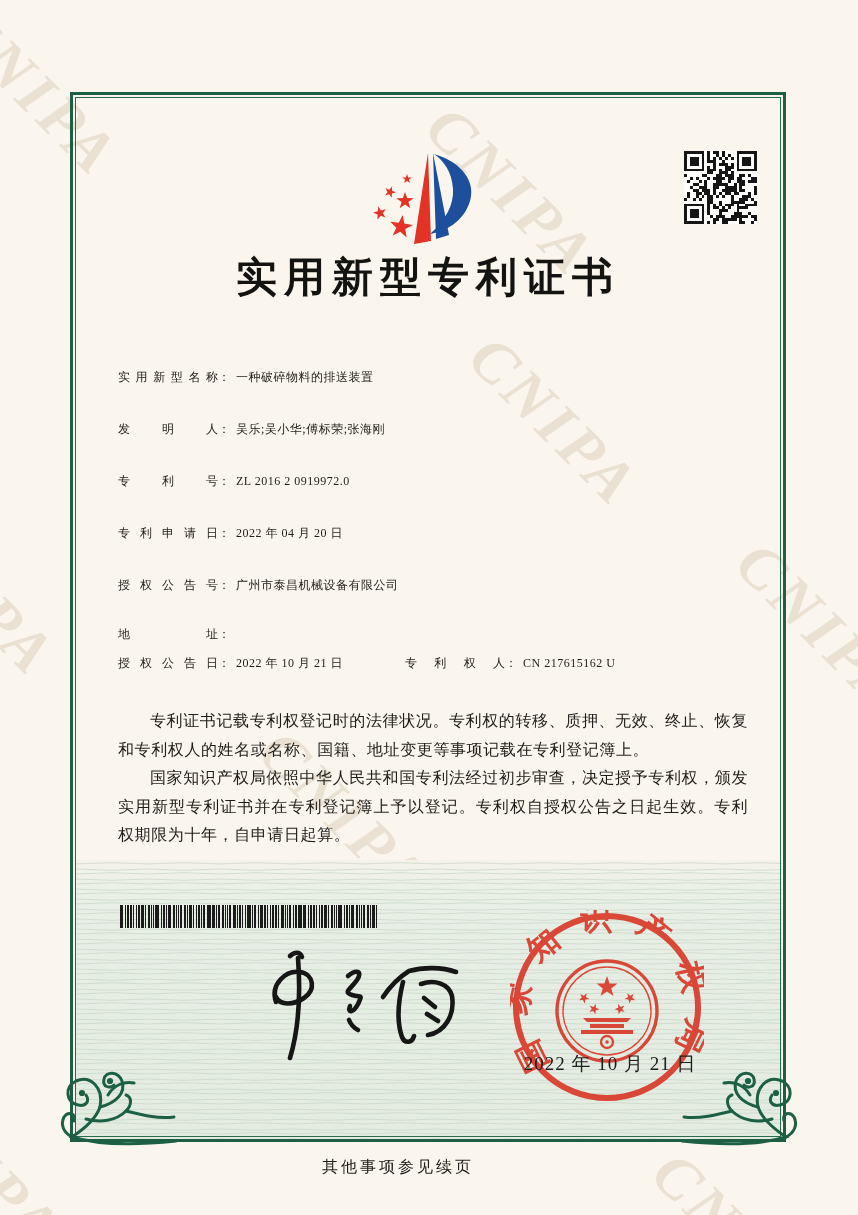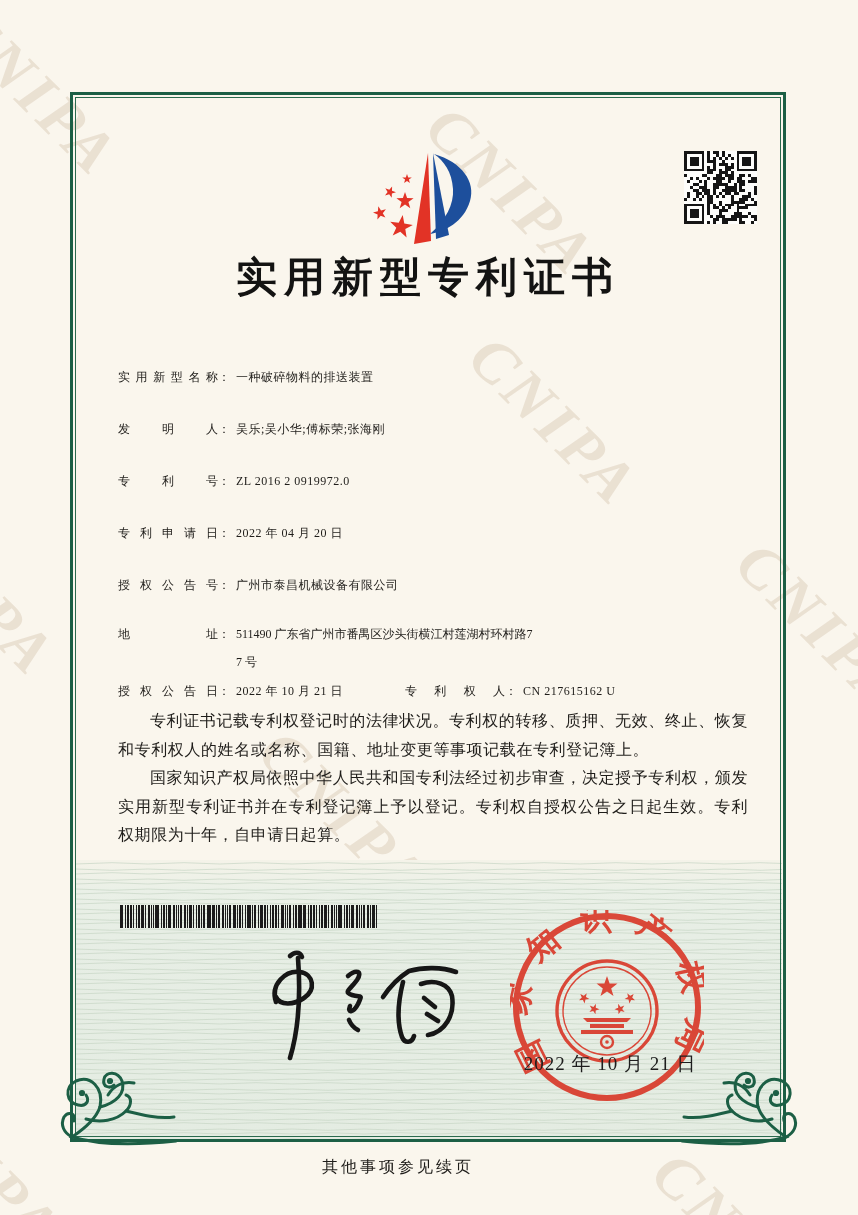--- a/index.html
+++ b/index.html
@@ -408,21 +408,21 @@
     <div class="row">
       <span class="lbl">专利号</span><span class="colon">：</span><span class="val">ZL 2016 2 0919972.0</span>
     </div>
     <div class="row">
       <span class="lbl">专利申请日</span><span class="colon">：</span><span class="val">2022 年 04 月 20 日</span>
     </div>
     <div class="row row-patentee">
       <span class="lbl">授权公告号</span><span class="colon">：</span><span class="val">广州市泰昌机械设备有限公司</span>
     </div>
     <div class="row row-address">
-      <span class="lbl">地址</span><span class="colon">：</span><span class="val-multi"><div>511490 广东省广州市番禺区沙头街横江村莲湖村环村路7</div><div>7 号</div></span>
+      <span class="lbl">地址</span><span class="colon">：</span>
     </div>
     <div class="row row-grant">
       <span>
         <span class="lbl">授权公告日</span><span class="colon">：</span><span class="val">2022 年 10 月 21 日</span>
       </span>
       <span class="pair2">
         <span class="lbl">专利权人</span><span class="colon">：</span><span class="val">CN 217615162 U</span>
       </span>
     </div>
   </div>

